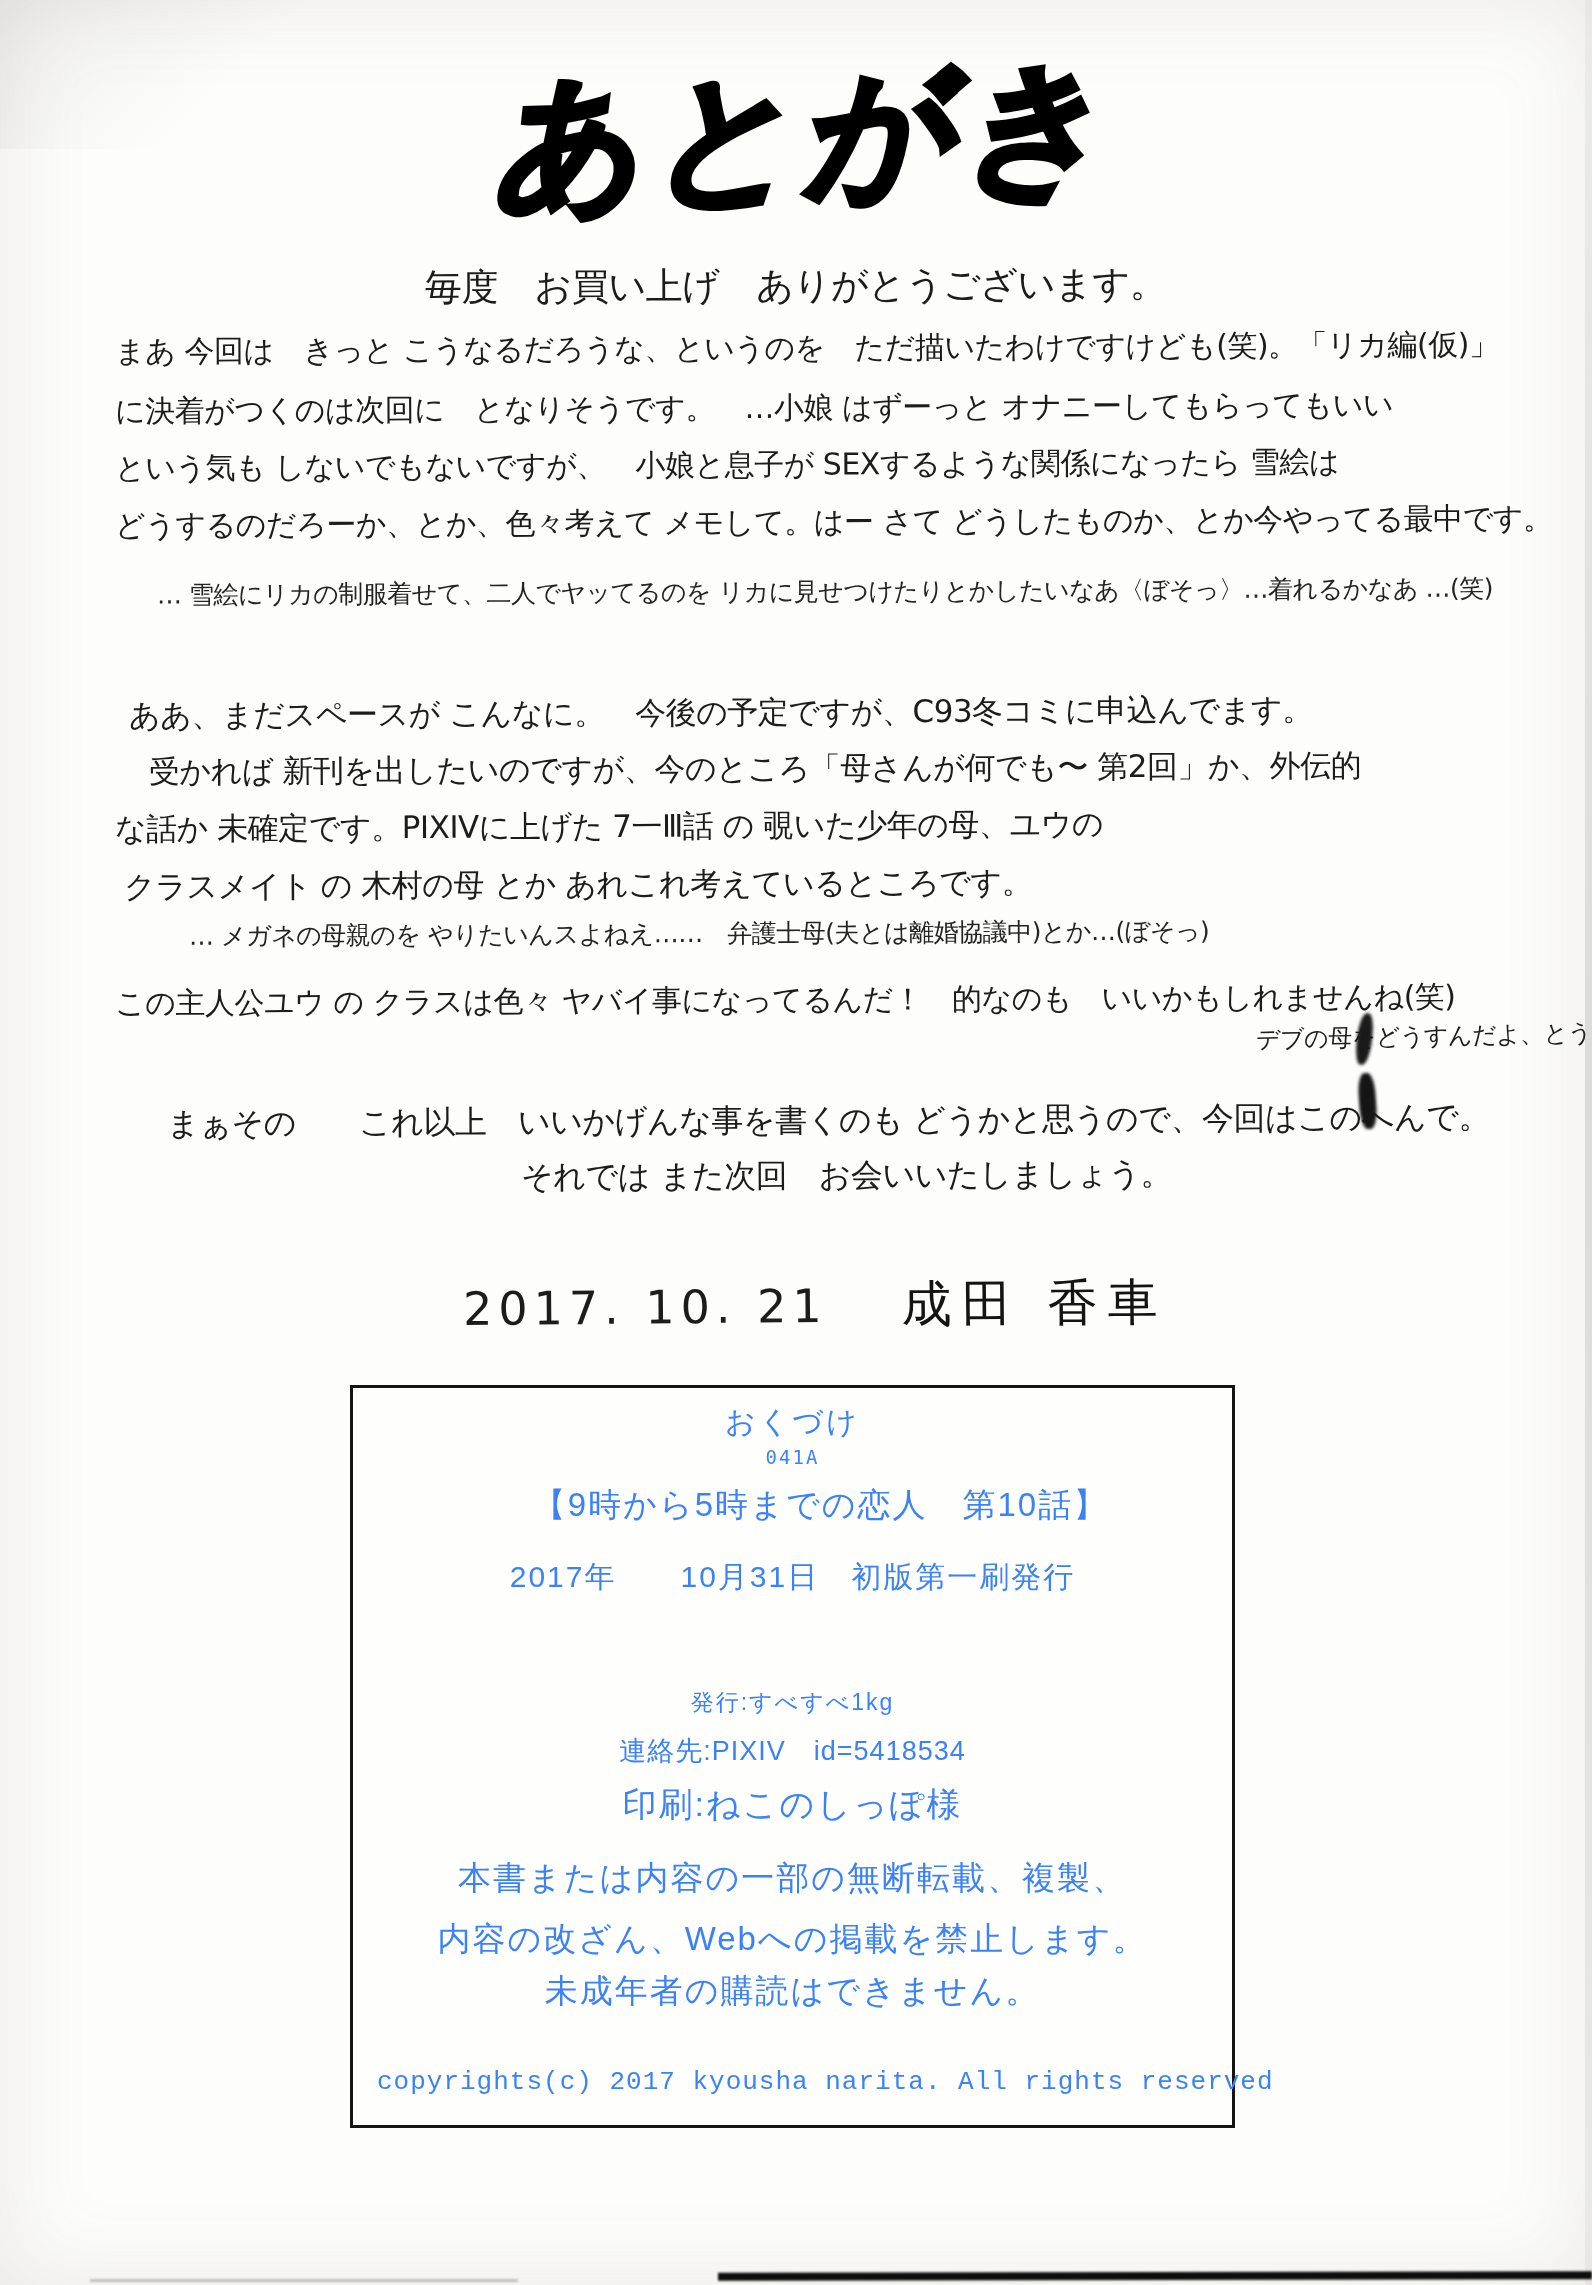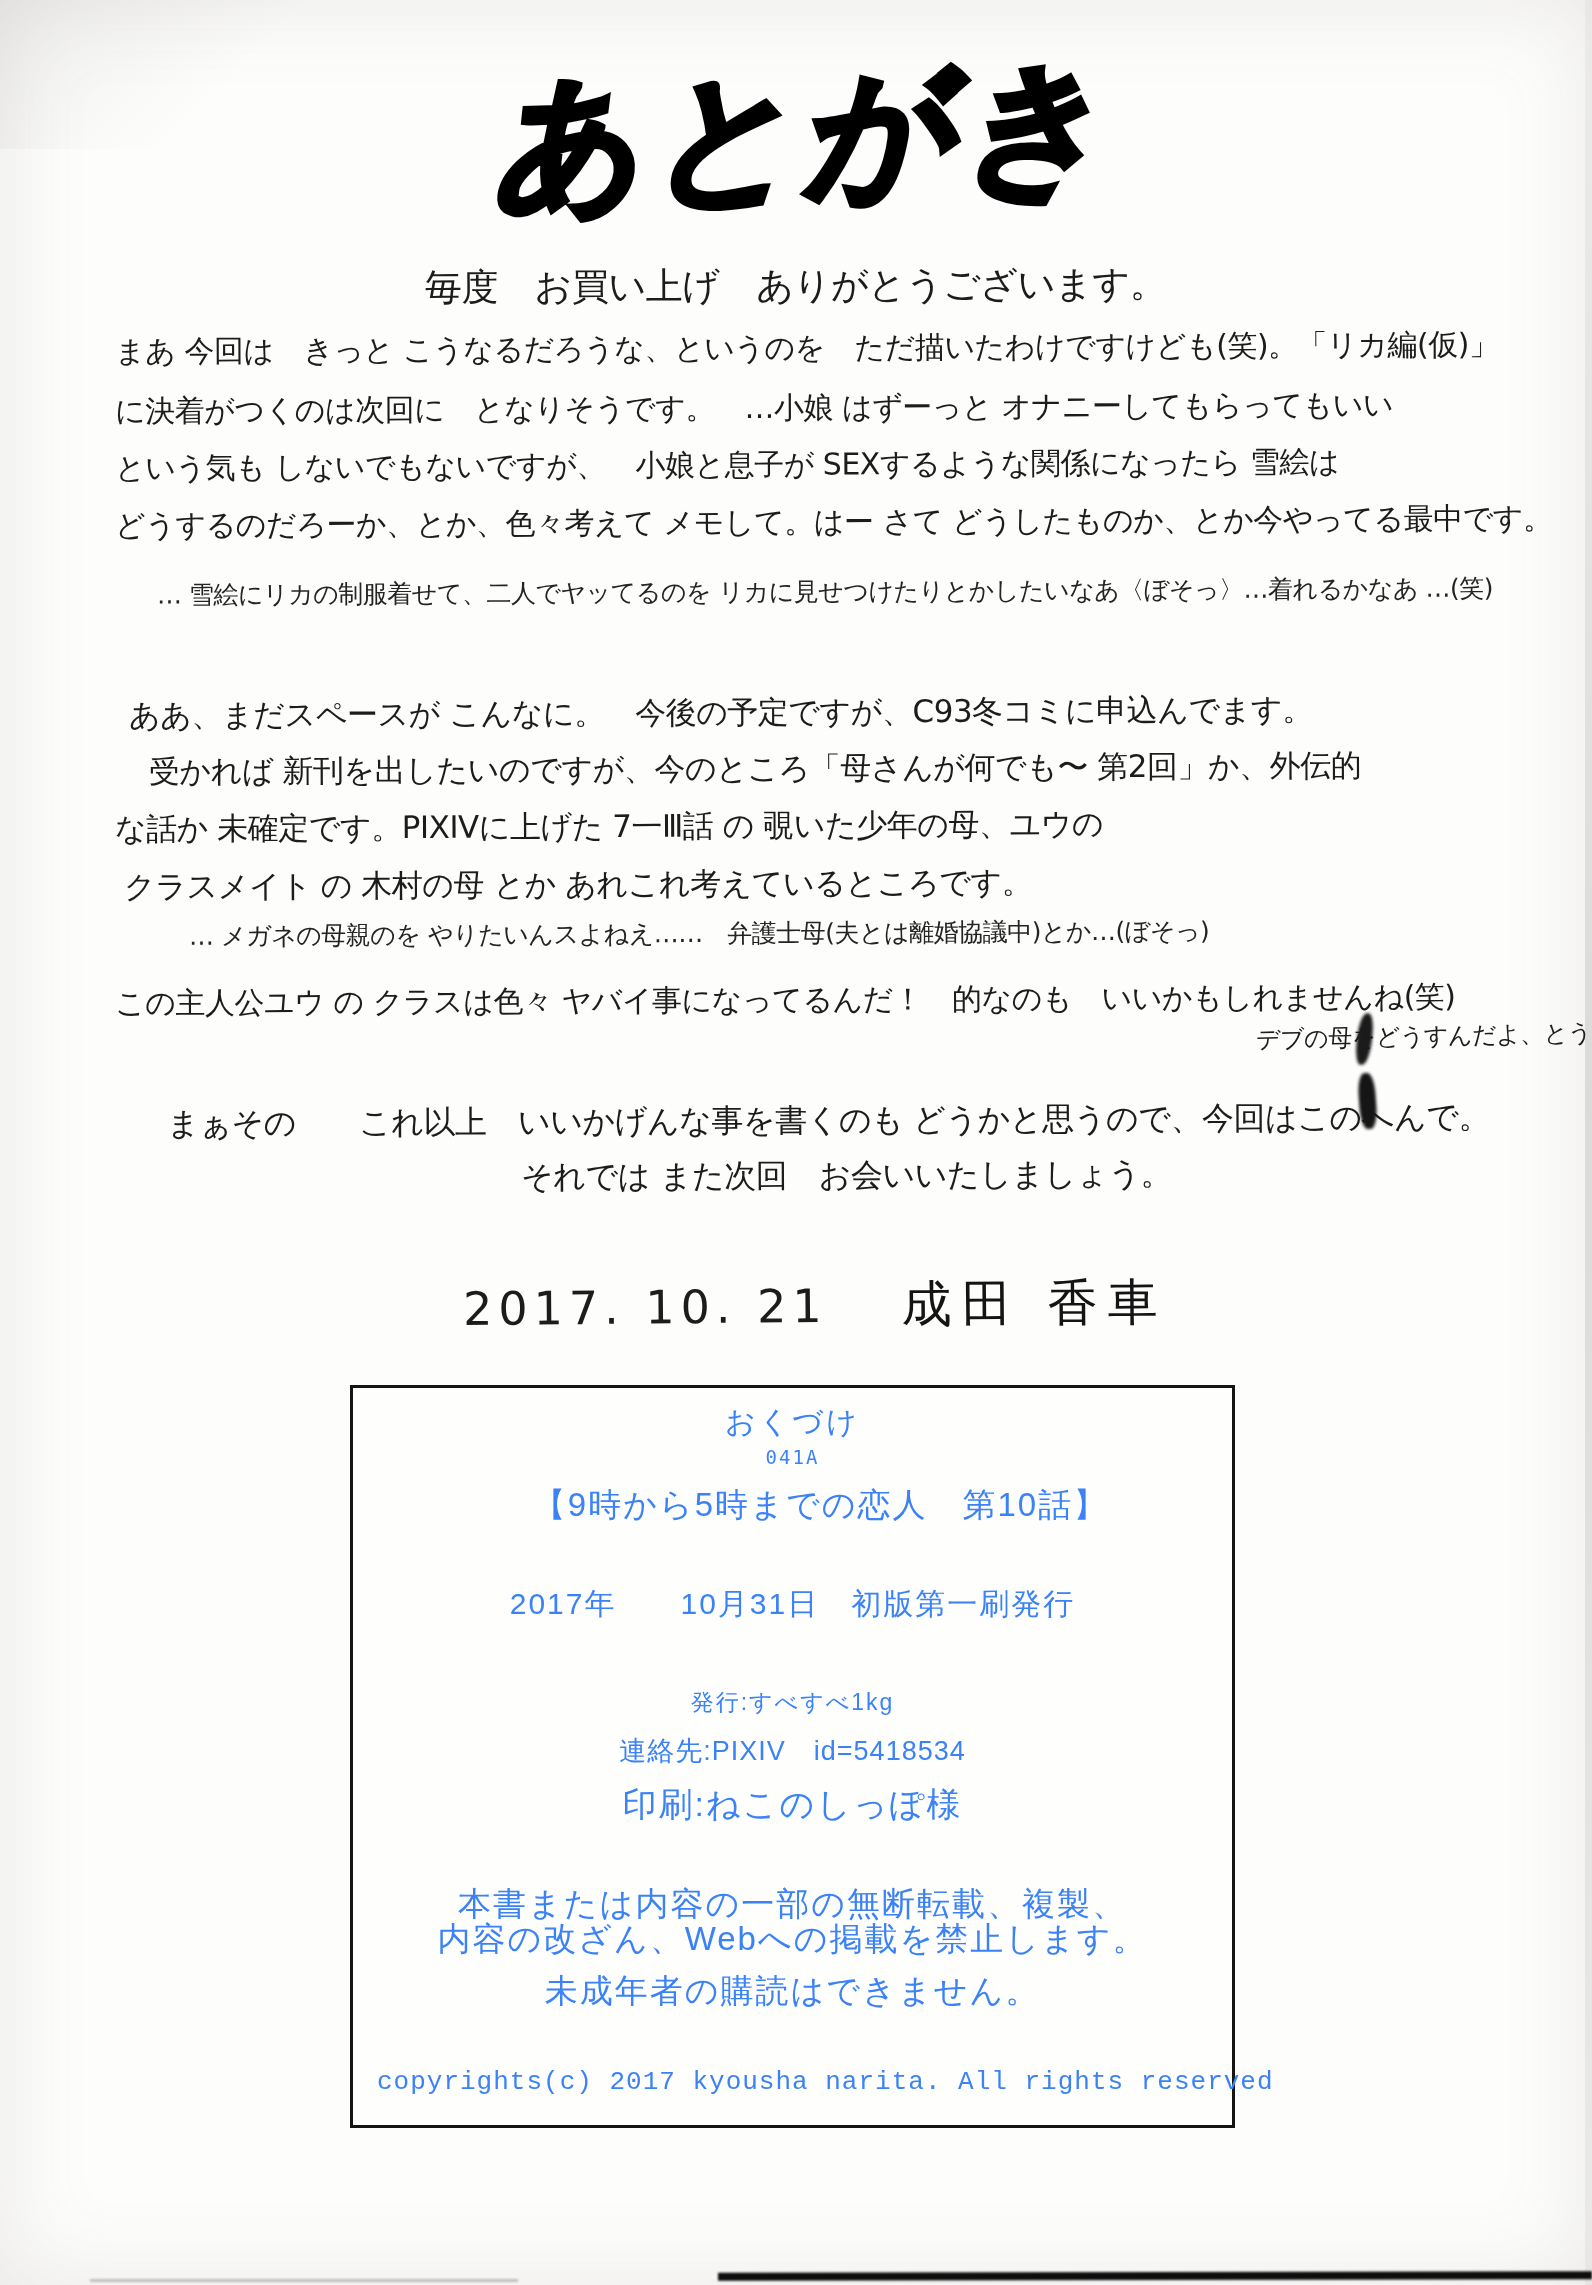--- a/index.html
+++ b/index.html
@@ -56,25 +56,25 @@
   .colophon {
     position:absolute; left:350px; top:1385px;
     width:879px; height:737px;
     border:3px solid #141414;
     background: rgba(255,255,255,0.35);
   }
   .c-line { position:absolute; left:0; width:100%; text-align:center; white-space:nowrap; color:#3b82f6; }
   .c-head   { top:14px;  font-size:30px; letter-spacing:3px; }
   .c-code   { top:58px;  font-size:19px; font-family:"DejaVu Sans Mono", monospace; letter-spacing:2px; }
   .c-title  { top:95px;  font-size:33px; font-weight:normal; letter-spacing:2px;margin-left:28px; }
-  .c-edition{ top:169px; font-size:30px; letter-spacing:2px;margin-top:27px; }
+  .c-edition{ top:169px; font-size:30px; letter-spacing:2px; }
   .c-pub    { top:299px; font-size:23px; letter-spacing:2px; }
   .c-contact{ top:345px; font-size:27px; letter-spacing:1px; }
   .c-print  { top:394px; font-size:34px; letter-spacing:2px; }
-  .c-warn1  { top:494px; font-size:33px; letter-spacing:2px; }
+  .c-warn1  { top:468px; font-size:33px; letter-spacing:2px; }
   .c-warn2  { top:529px; font-size:33px; letter-spacing:2px; }
   .c-warn3  { top:581px; font-size:33px; letter-spacing:2px; }
   .c-copy   { top:679px; font-size:26px; font-family:Liberation Mono, monospace; letter-spacing:1px;margin-left:24px; }
 
   
   .smudge1 { position:absolute; left:1357px; top:1013px; width:15px; height:52px;
              background:#1a1a1a; border-radius:50% 40% 50% 40%;
              transform:rotate(6deg); filter:blur(1.5px); }
   .smudge2 { position:absolute; left:1359px; top:1073px; width:17px; height:56px;
              background:#151515; border-radius:40%;

